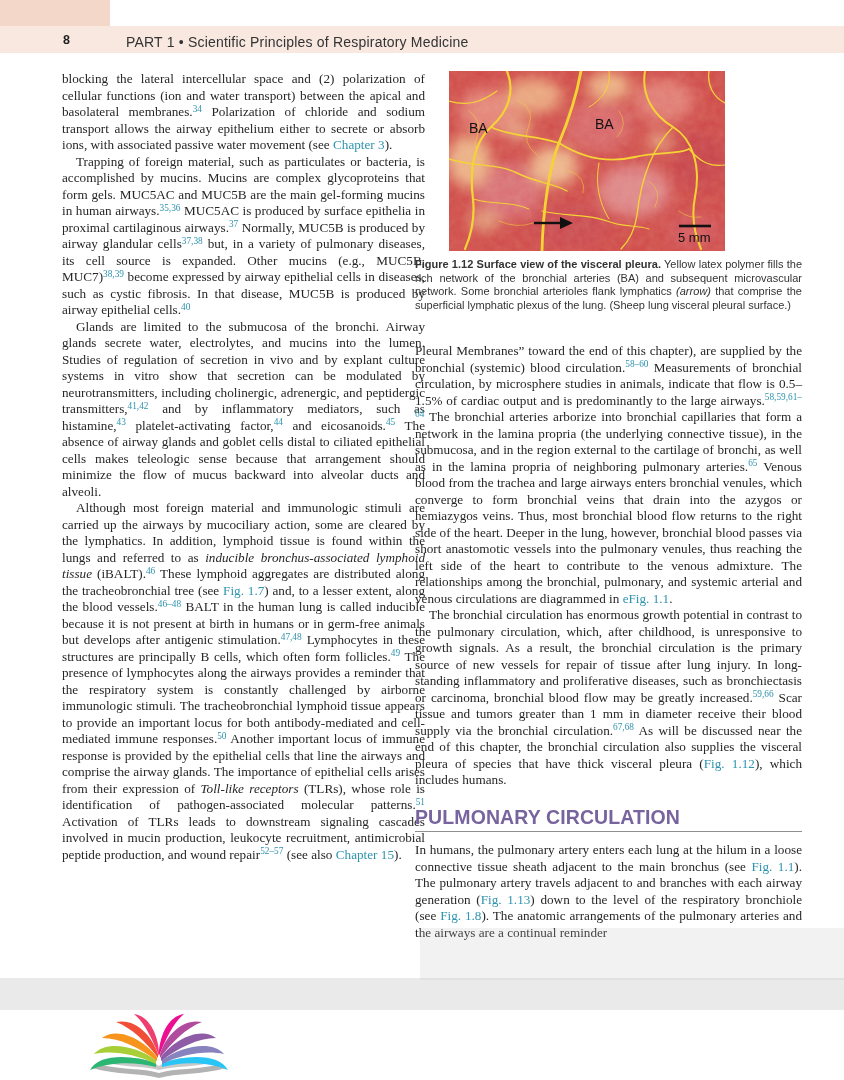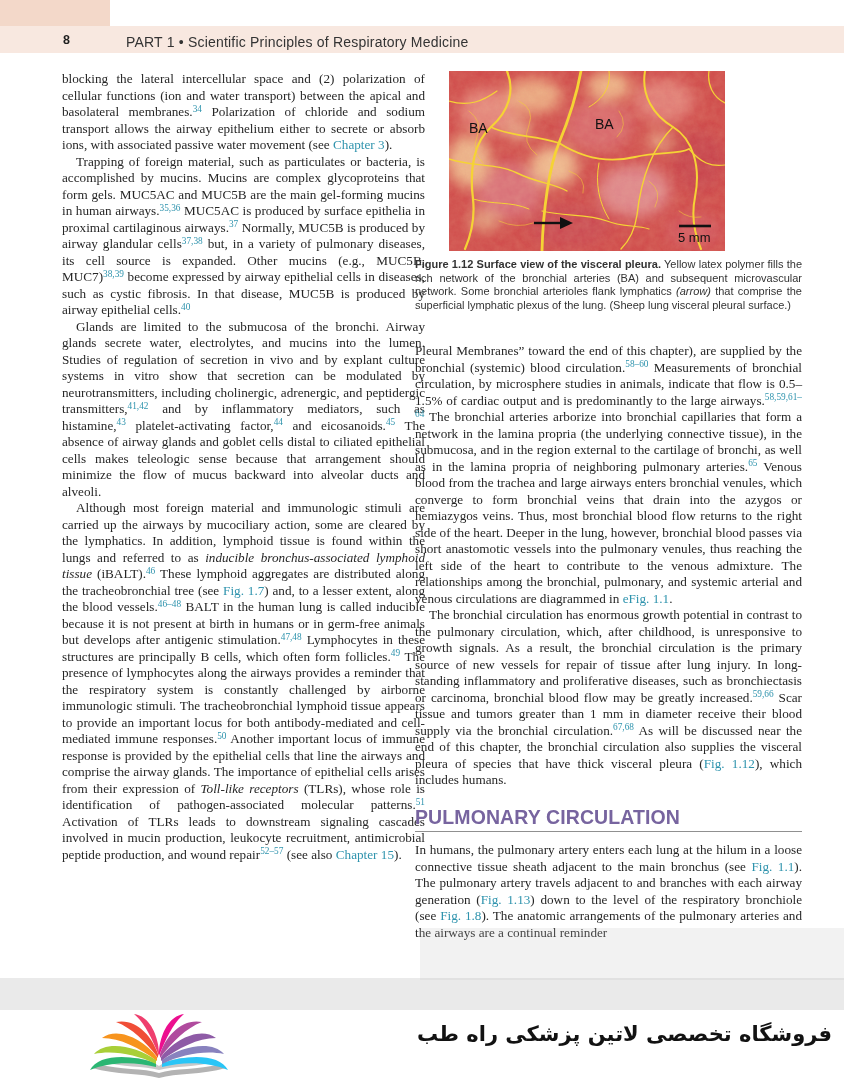--- a/index.html
+++ b/index.html
@@ -176,21 +176,20 @@
     </g>
     <g>
       <path d="M78 55 C100 49 126 50 144 58 C136 42 104 42 78 51 Z" fill="#29c5f6"></path>
       <path d="M78 52 C98 42 122 38 140 42 C128 28 98 34 78 48 Z" fill="#8882be"></path>
       <path d="M77 49 C94 36 114 26 132 26 C116 14 90 28 77 45 Z" fill="#8e5ba6"></path>
       <path d="M76 46 C88 30 102 16 118 10 C98 6 82 24 76 42 Z" fill="#b04b9e"></path>
       <path d="M75 44 C82 26 90 10 100 2 C84 4 76 24 75 40 Z" fill="#ec0f8f"></path>
     </g>
   </svg>
 
-  <div class="footer-persian">فروشگاه تخصصی لاتین پزشکی  راه طب</div>
   <div class="footer-url">
       <p class="para"></p>
       <p class="para"></p>
       <p class="para"></p>
       <p class="para"></p>
       <p class="para"></p>
       <p class="para"></p>
     </div>
 
 </div>

